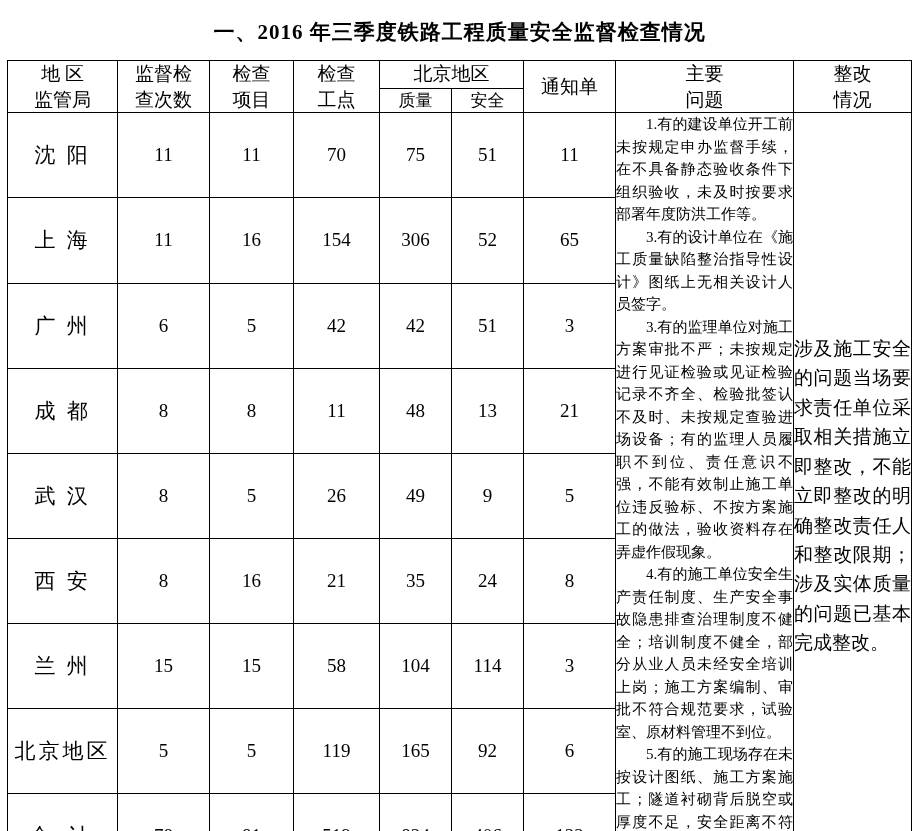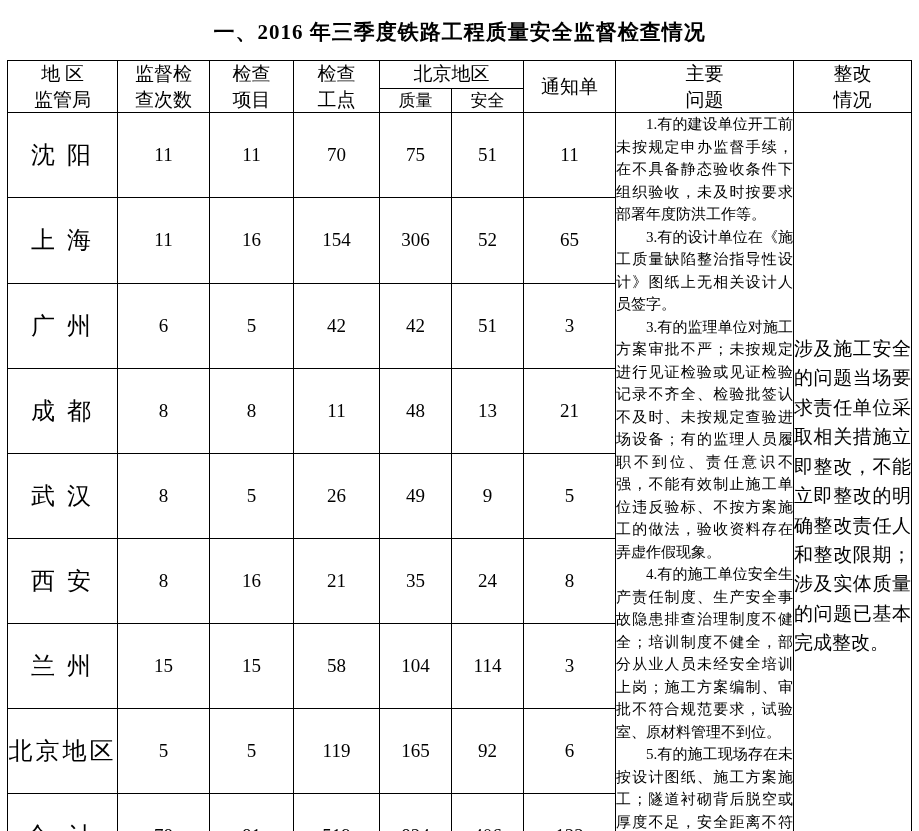--- a/index.html
+++ b/index.html
@@ -48,21 +48,21 @@
     font-weight: bold;
     line-height: 1.35;
     padding: 6px 2px;
   }
   .hdr-sub {
     font-size: 17px;
     font-weight: bold;
     padding: 5px 2px;
   }
   .region-cell {
-    font-size: 24px;
+    font-size: 21px;
     font-weight: bold;
     letter-spacing: 3px;
     padding: 6px 2px;
   }
   .num-cell {
     font-size: 19px;
     padding: 6px 2px;
   }
   .spaced2 {
     letter-spacing: 6px;

